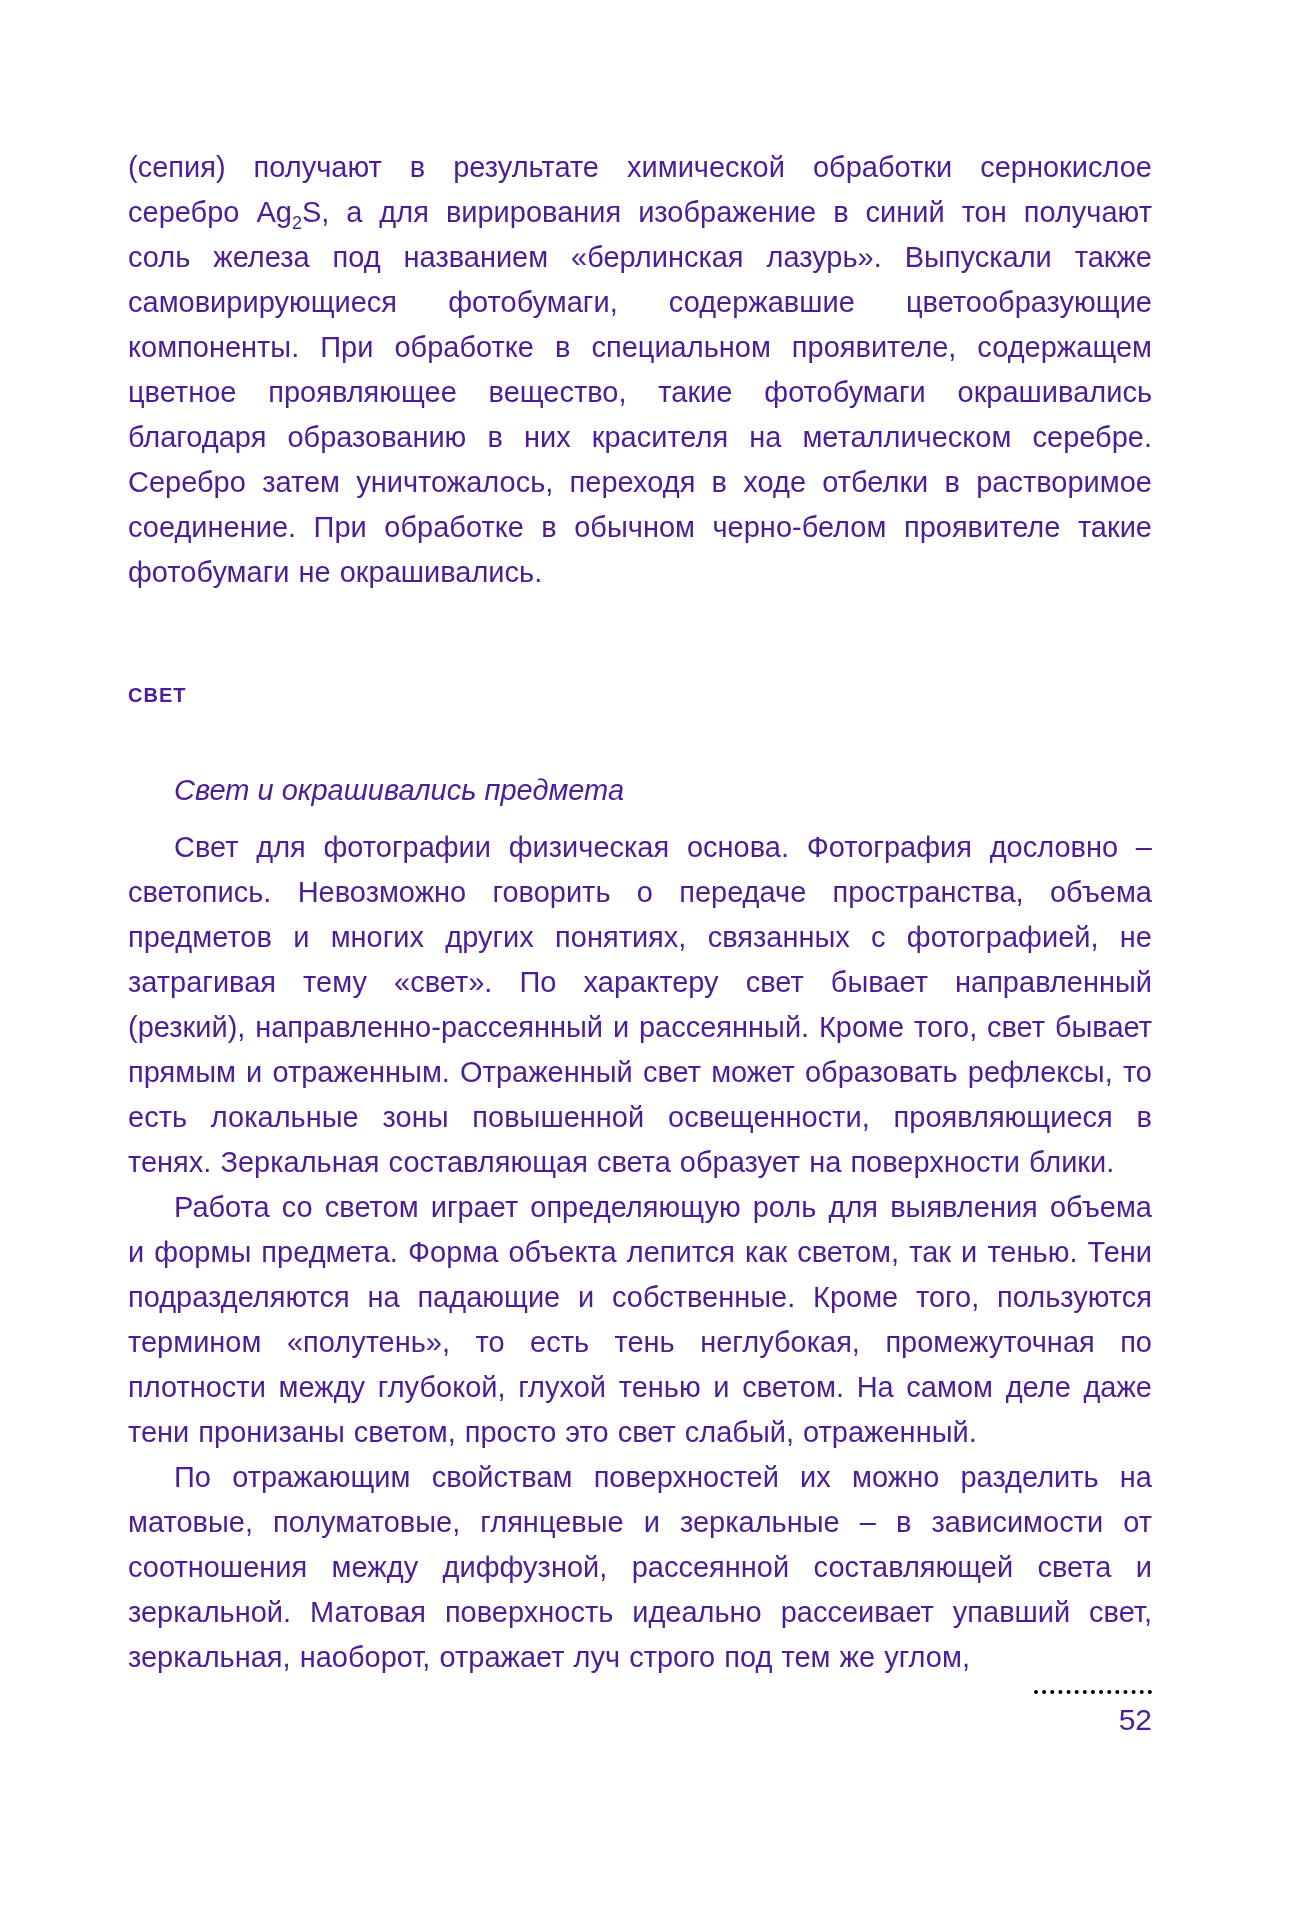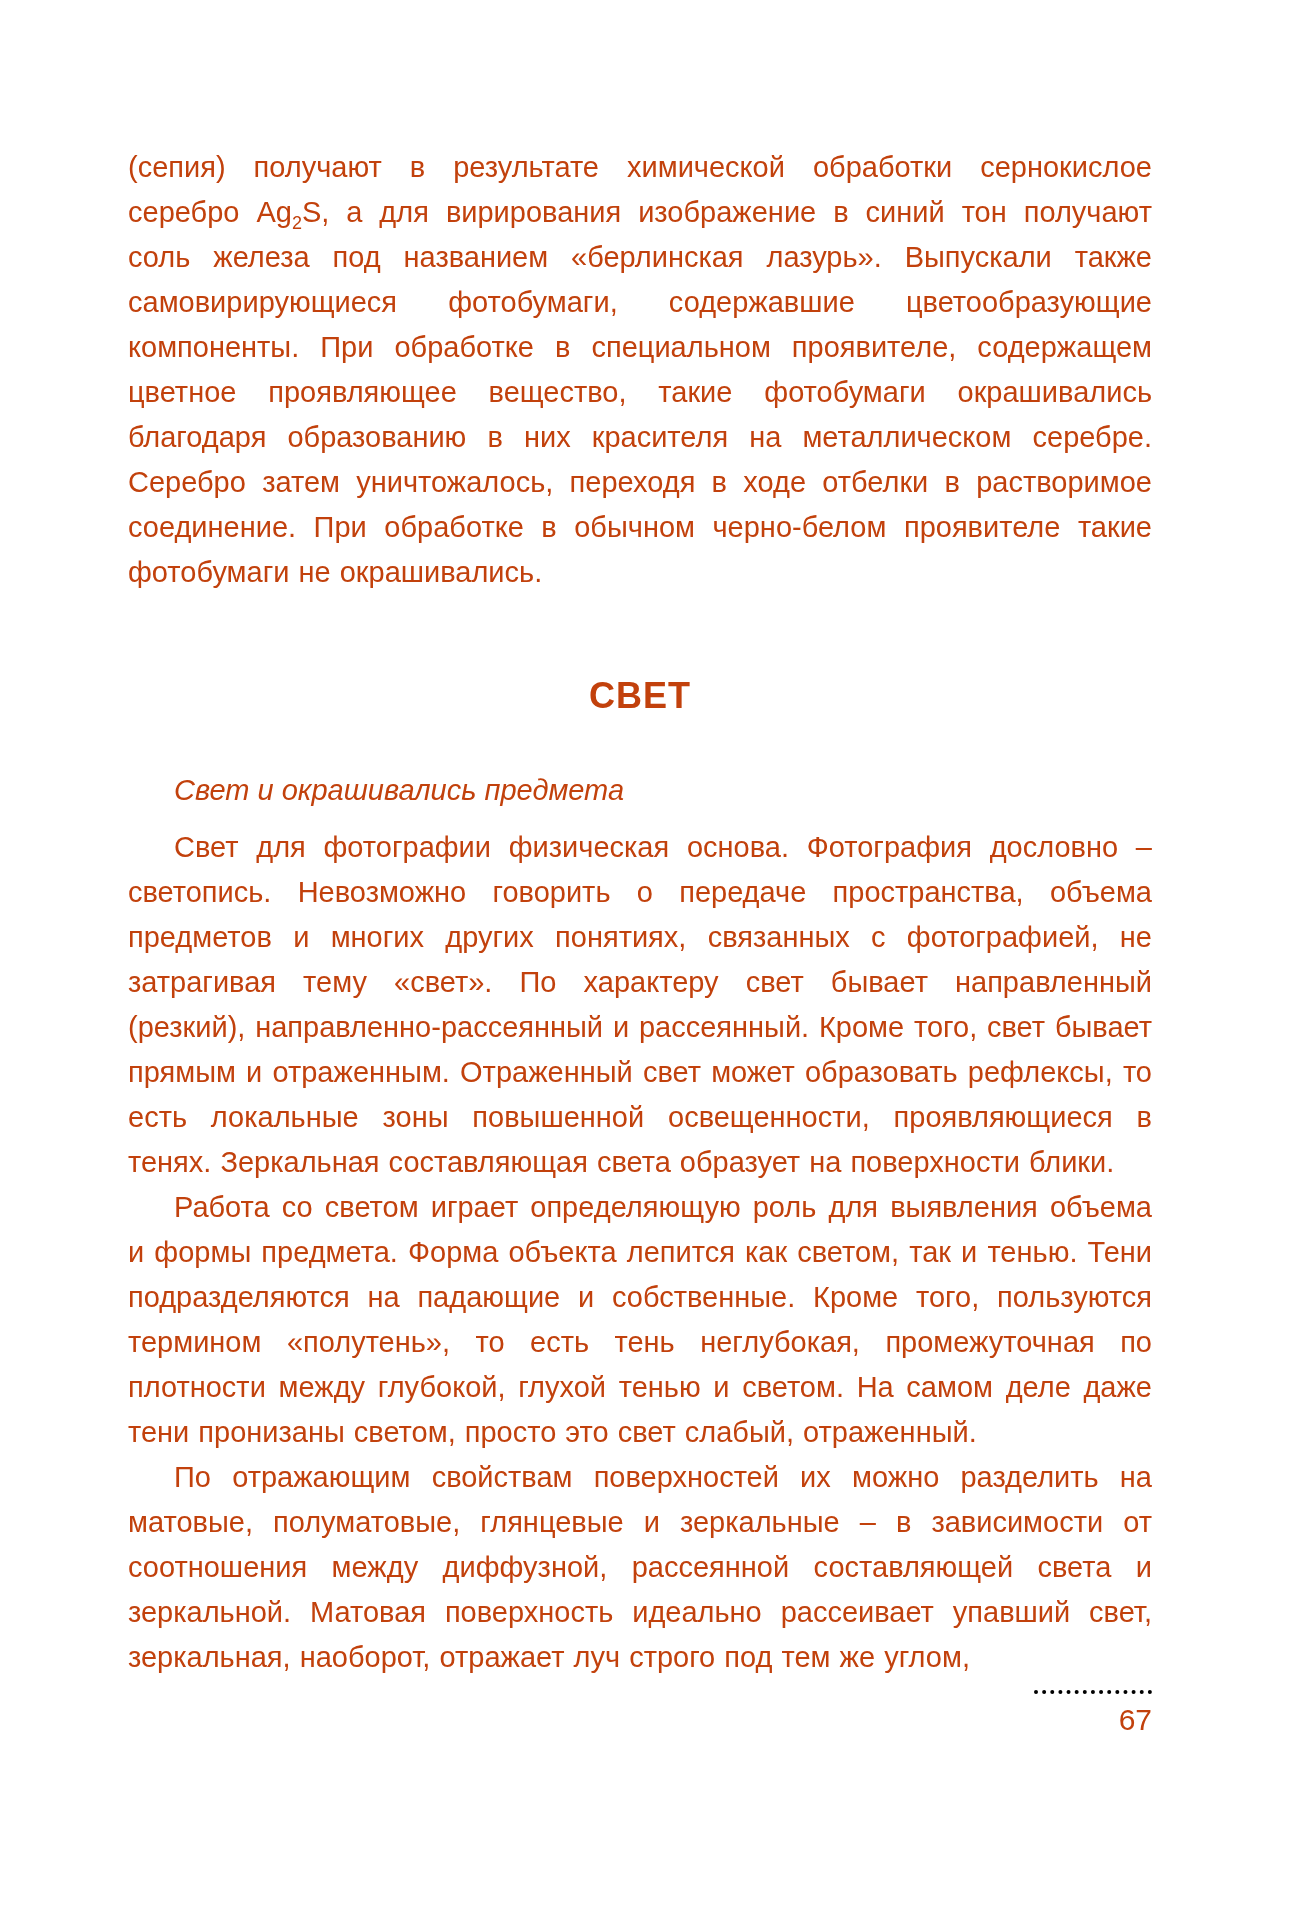--- a/index.html
+++ b/index.html
@@ -5,21 +5,21 @@
   html, body {
     margin: 0;
     padding: 0;
     background: #ffffff;
   }
   .page {
     position: relative;
     width: 1300px;
     height: 1930px;
     background: #ffffff;
-    color: #c2410c;
+    color: #4c1d95;
     font-family: "Liberation Sans", sans-serif;
     overflow: hidden;
   }
   .content {
     position: absolute;
     top: 0;
     left: 128px;
     width: 1024px;
     padding-top: 145px;
     box-sizing: border-box;
@@ -34,24 +34,24 @@
   }
   .para.no-indent {
     text-indent: 0;
   }
   .para sub {
     font-size: 0.62em;
     line-height: 0;
   }
   .heading {
     margin: 78px 0 0 0;
-    font-size: 36px;
+    font-size: 20px;
     line-height: 45px;
     font-weight: bold;
-    text-align: center;
+    text-align: left;
     letter-spacing: 1px;
   }
   .subheading {
     margin: 50px 0 12px 0;
     font-size: 29px;
     line-height: 45px;
     font-style: italic;
     text-indent: 46px;
   }
   .footer {
@@ -84,17 +84,17 @@
     <p class="subheading">Свет и окрашивались предмета</p>
 
     <p class="para">Свет для фотографии физическая основа. Фотография дословно – светопись. Невозможно говорить о передаче пространства, объема предметов и многих других понятиях, связанных с фотографией, не затрагивая тему «свет». По характеру свет бывает направленный (резкий), направленно-рассеянный и рассеянный. Кроме того, свет бывает прямым и отраженным. Отраженный свет может образовать рефлексы, то есть локальные зоны повышенной освещенности, проявляющиеся в тенях. Зеркальная составляющая света образует на поверхности блики.</p>
 
     <p class="para">Работа со светом играет определяющую роль для выявления объема и формы предмета. Форма объекта лепится как светом, так и тенью. Тени подразделяются на падающие и собственные. Кроме того, пользуются термином «полутень», то есть тень неглубокая, промежуточная по плотности между глубокой, глухой тенью и светом. На самом деле даже тени пронизаны светом, просто это свет слабый, отраженный.</p>
 
     <p class="para">По отражающим свойствам поверхностей их можно разделить на матовые, полуматовые, глянцевые и зеркальные – в зависимости от соотношения между диффузной, рассеянной составляющей света и зеркальной. Матовая поверхность идеально рассеивает упавший свет, зеркальная, наоборот, отражает луч строго под тем же углом,</p>
 
     <div class="footer">
       <div class="footer-rule"></div>
-      <div class="page-number">67</div>
+      <div class="page-number">52</div>
     </div>
 
   </div>
 </div>
 
 </body></html>

